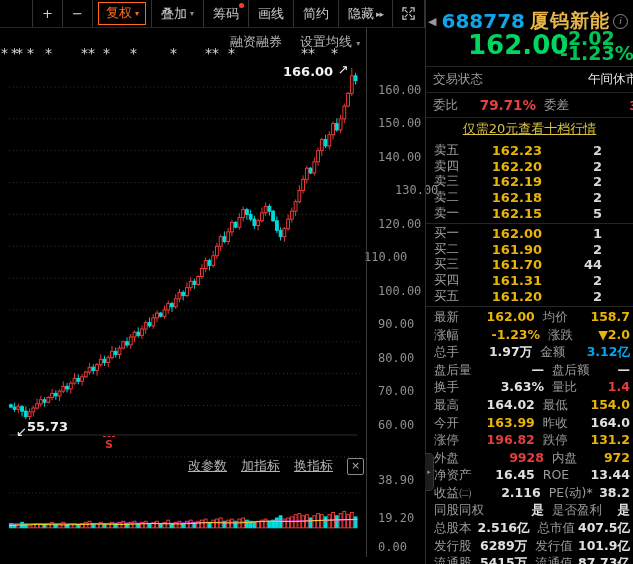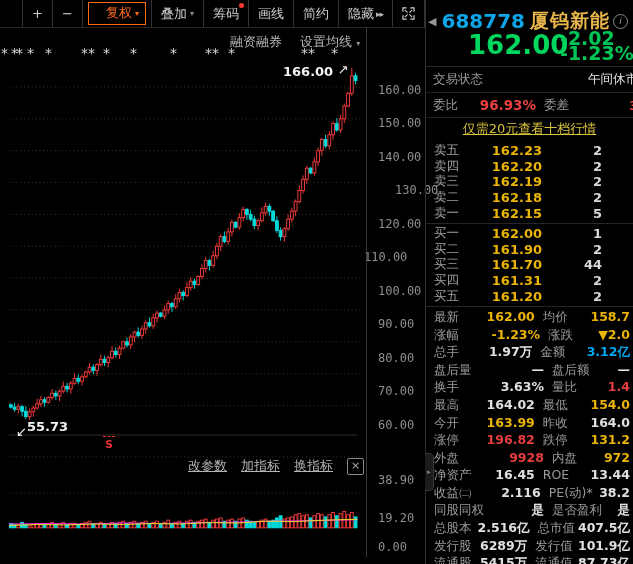--- a/index.html
+++ b/index.html
@@ -10,21 +10,21 @@
 
   
   .toolbar{position:absolute;left:0;top:0;width:425px;height:27px;
            border-bottom:1px solid #262626;display:flex;justify-content:flex-end;
            align-items:stretch;background:#000;}
   .tb-btn{border-left:1px solid #333;display:flex;align-items:center;
           padding:0 9px;font-size:13px;color:#cfcfcf;cursor:pointer;position:relative;}
   .tb-btn:last-child{border-right:1px solid #333;}
   .tb-btn .caret{font-size:8px;color:#8a8a8a;margin-left:3px;}
   .tb-btn.fq{padding:0 5px;}
-  .tb-btn.fq .fq-box{border:1px solid #ff6a1a;color:#ff6a1a;padding:1px 6px 2px 17px;
+  .tb-btn.fq .fq-box{border:1px solid #ff6a1a;color:#ff6a1a;padding:1px 6px 2px 7px;
           font-size:13px;display:flex;align-items:center;}
   .tb-btn.fq .caret{color:#ff6a1a;}
   .tb-btn .reddot{position:absolute;top:3px;right:4px;width:5px;height:5px;
           border-radius:50%;background:#ff3b30;}
   .tb-btn .dbl{font-size:9px;color:#bbb;margin-left:2px;letter-spacing:-1px;}
 
   
   .chart-area{position:absolute;left:0;top:27px;width:425px;height:537px;}
   .ch-label{position:absolute;font-size:13px;color:#b3b3b3;cursor:pointer;}
   .axis-line{position:absolute;left:366px;top:0;width:0;height:530px;border-left:1px solid #3a3a3a;}
@@ -499,21 +499,21 @@
       </div>
     </div>
 
     <div class="rp-row row-status">
       <span class="lab">交易状态</span>
       <span class="val">午间休市</span>
     </div>
 
     <div class="rp-row row-weibi">
       <span class="lab">委比</span>
-      <span class="wb-val">96.93%</span>
+      <span class="wb-val">79.71%</span>
       <span class="wc-lab">委差</span>
       <span class="wc-val">3</span>
     </div>
 
     <div class="promo">仅需20元查看十档行情</div>
 
     <div id="sellQueue" style="margin-top:3px;">
         <div class="q-row">
           <span class="ql">卖五</span>
           <span class="qp c-green">162.23</span>

